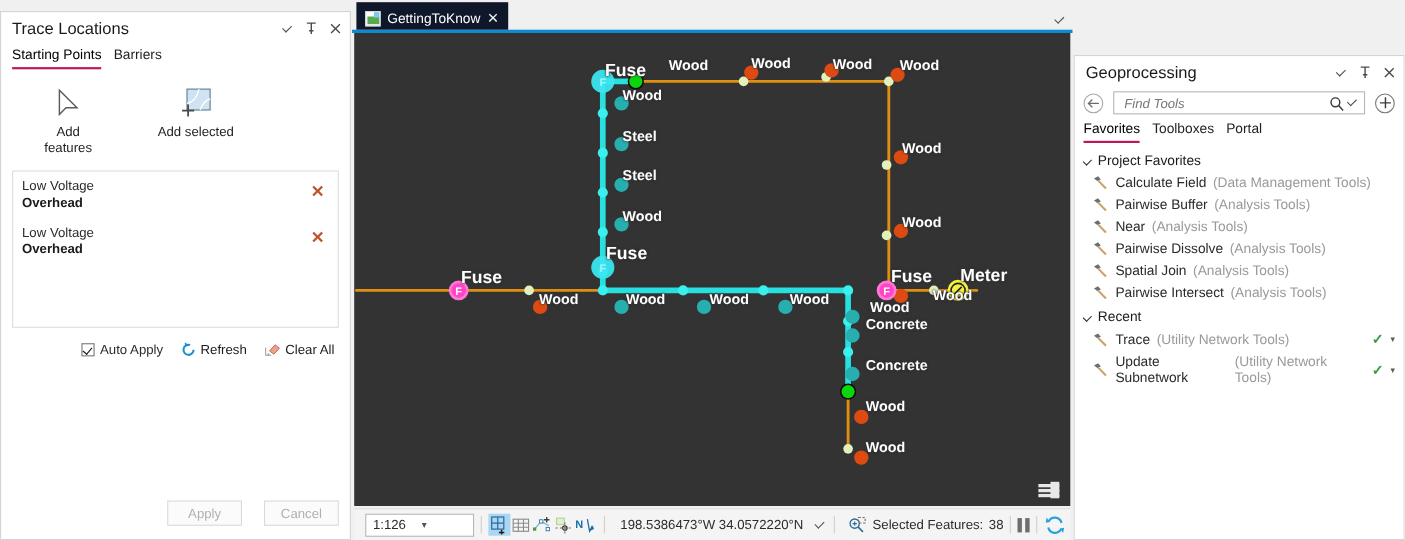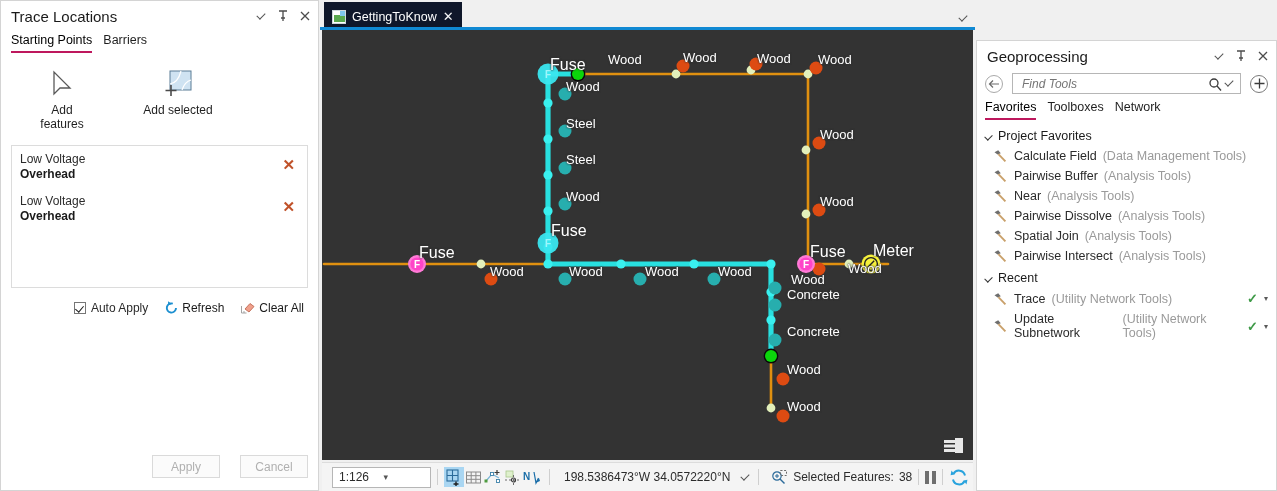--- a/index.html
+++ b/index.html
@@ -9,21 +9,21 @@
     font-family:"Liberation Sans", sans-serif;
     font-size:12px;
     background:#f0f0f0;
     overflow:hidden;
     position:relative;
     color:#2b2b2b;
   }
 
   
   .panel {
-    position:absolute; top:0; bottom:0;
+    position:absolute; top:10px; bottom:0;
     background:#ffffff;
     border:1px solid #d4d4d4;
   }
   .panel-head {
     display:flex; align-items:flex-start;
     padding:6px 6px 0 10px;
     height:28px;
   }
   .panel-title {
     font-size:15px; color:#1a1a1a; flex:1;
@@ -148,20 +148,21 @@
   #mapwrap {
     position:absolute; left:2px; right:2px; top:30px; bottom:31px;
     background:#333333; overflow:hidden;
   }
   #mapsvg { position:absolute; inset:0; }
   .mlabel {
     position:absolute; color:#ffffff; font-size:13px;
     font-family:"Liberation Sans", sans-serif;
     white-space:nowrap; pointer-events:none;
     text-shadow:0 0 2px #333, 0 0 2px #333;
+    font-weight:bold;
   }
   .mlabel.big { font-size:16px; }
   .basemap-ico {
     position:absolute; right:8px; bottom:5px; width:22px; height:18px;
     cursor:pointer;
   }
 
   
   #statusbar {
     position:absolute; left:2px; right:2px; bottom:0; height:29px;
@@ -565,21 +566,21 @@
     <div class="add-circ">
       <svg width="13" height="13" viewBox="0 0 13 13">
           <path d="M6.5 1.5v10M1.5 6.5h10" stroke="#3c3c3c" stroke-width="1.3"></path>
         </svg>
     </div>
   </div>
 
   <div class="tabs" style="padding-left:8px">
     <div class="tab active">Favorites</div>
     <div class="tab">Toolboxes</div>
-    <div class="tab">Network</div>
+    <div class="tab">Portal</div>
   </div>
 
   <div id="gpGroups" style="margin-top:4px">
       <div class="grp-hdr">
         <span class="grp-chev"></span>
         <span>Project Favorites</span>
       </div>
       <div class="tool-item">
         <span>
           <svg width="15" height="14" viewBox="0 0 15 14">

